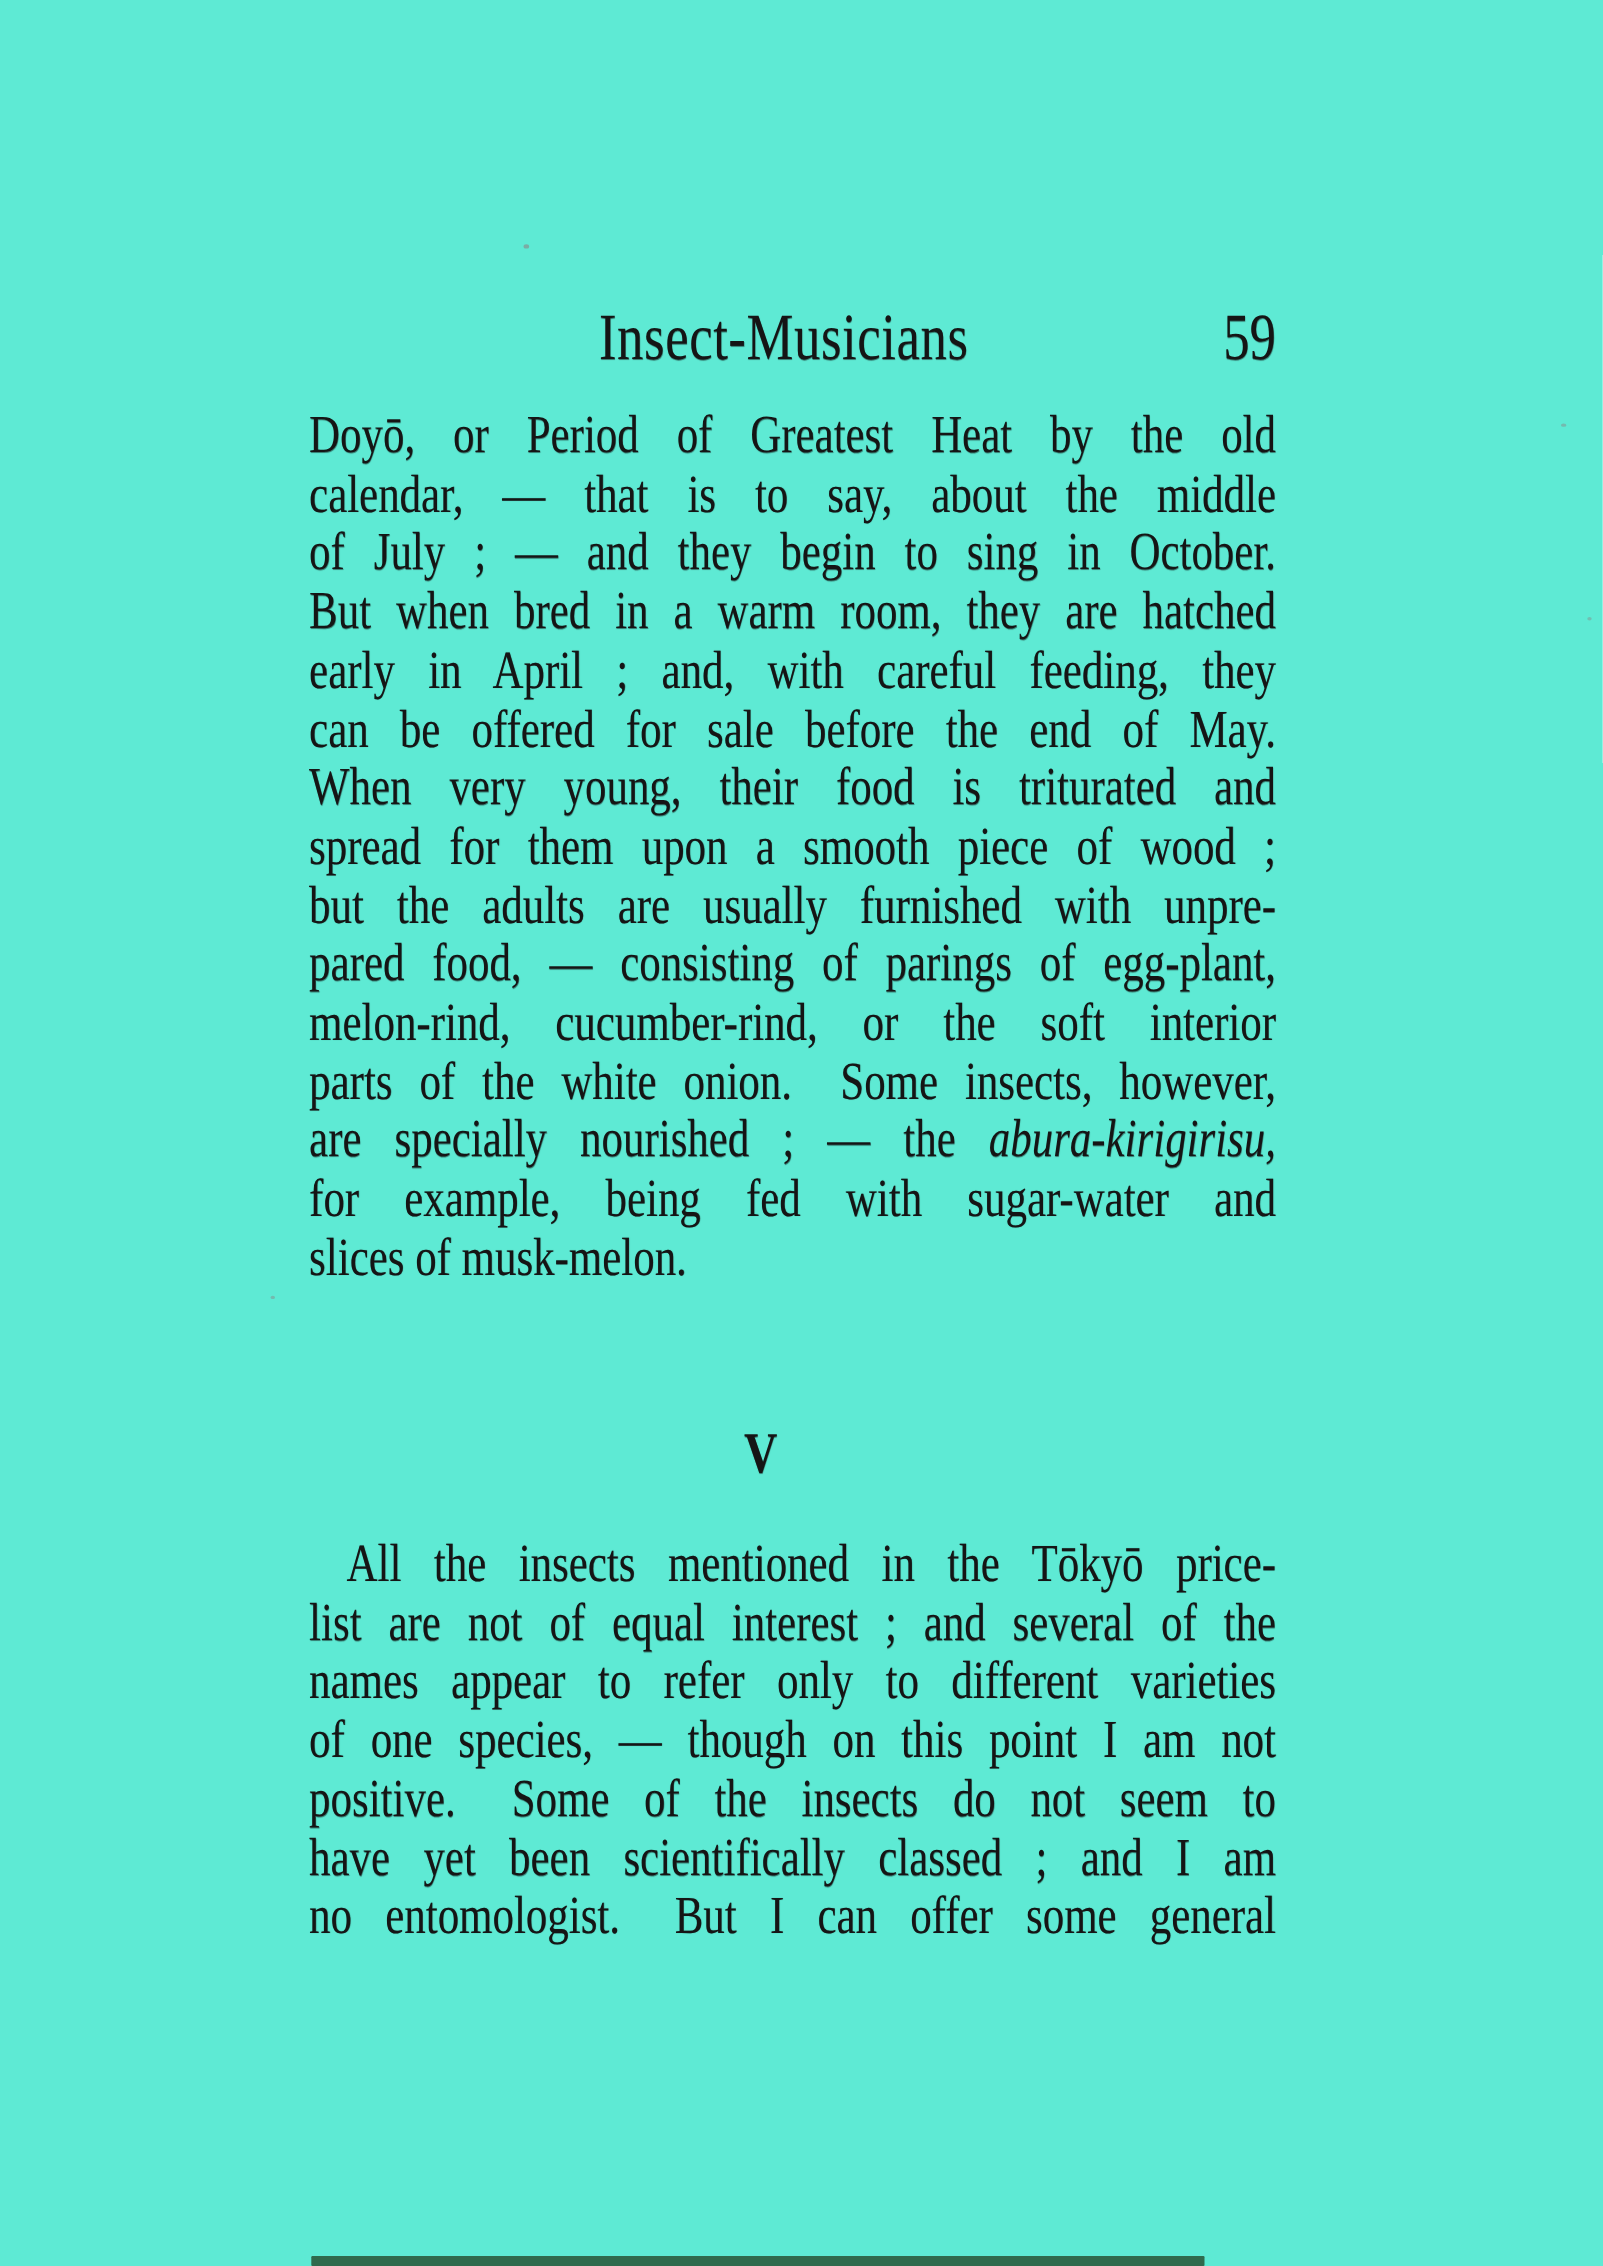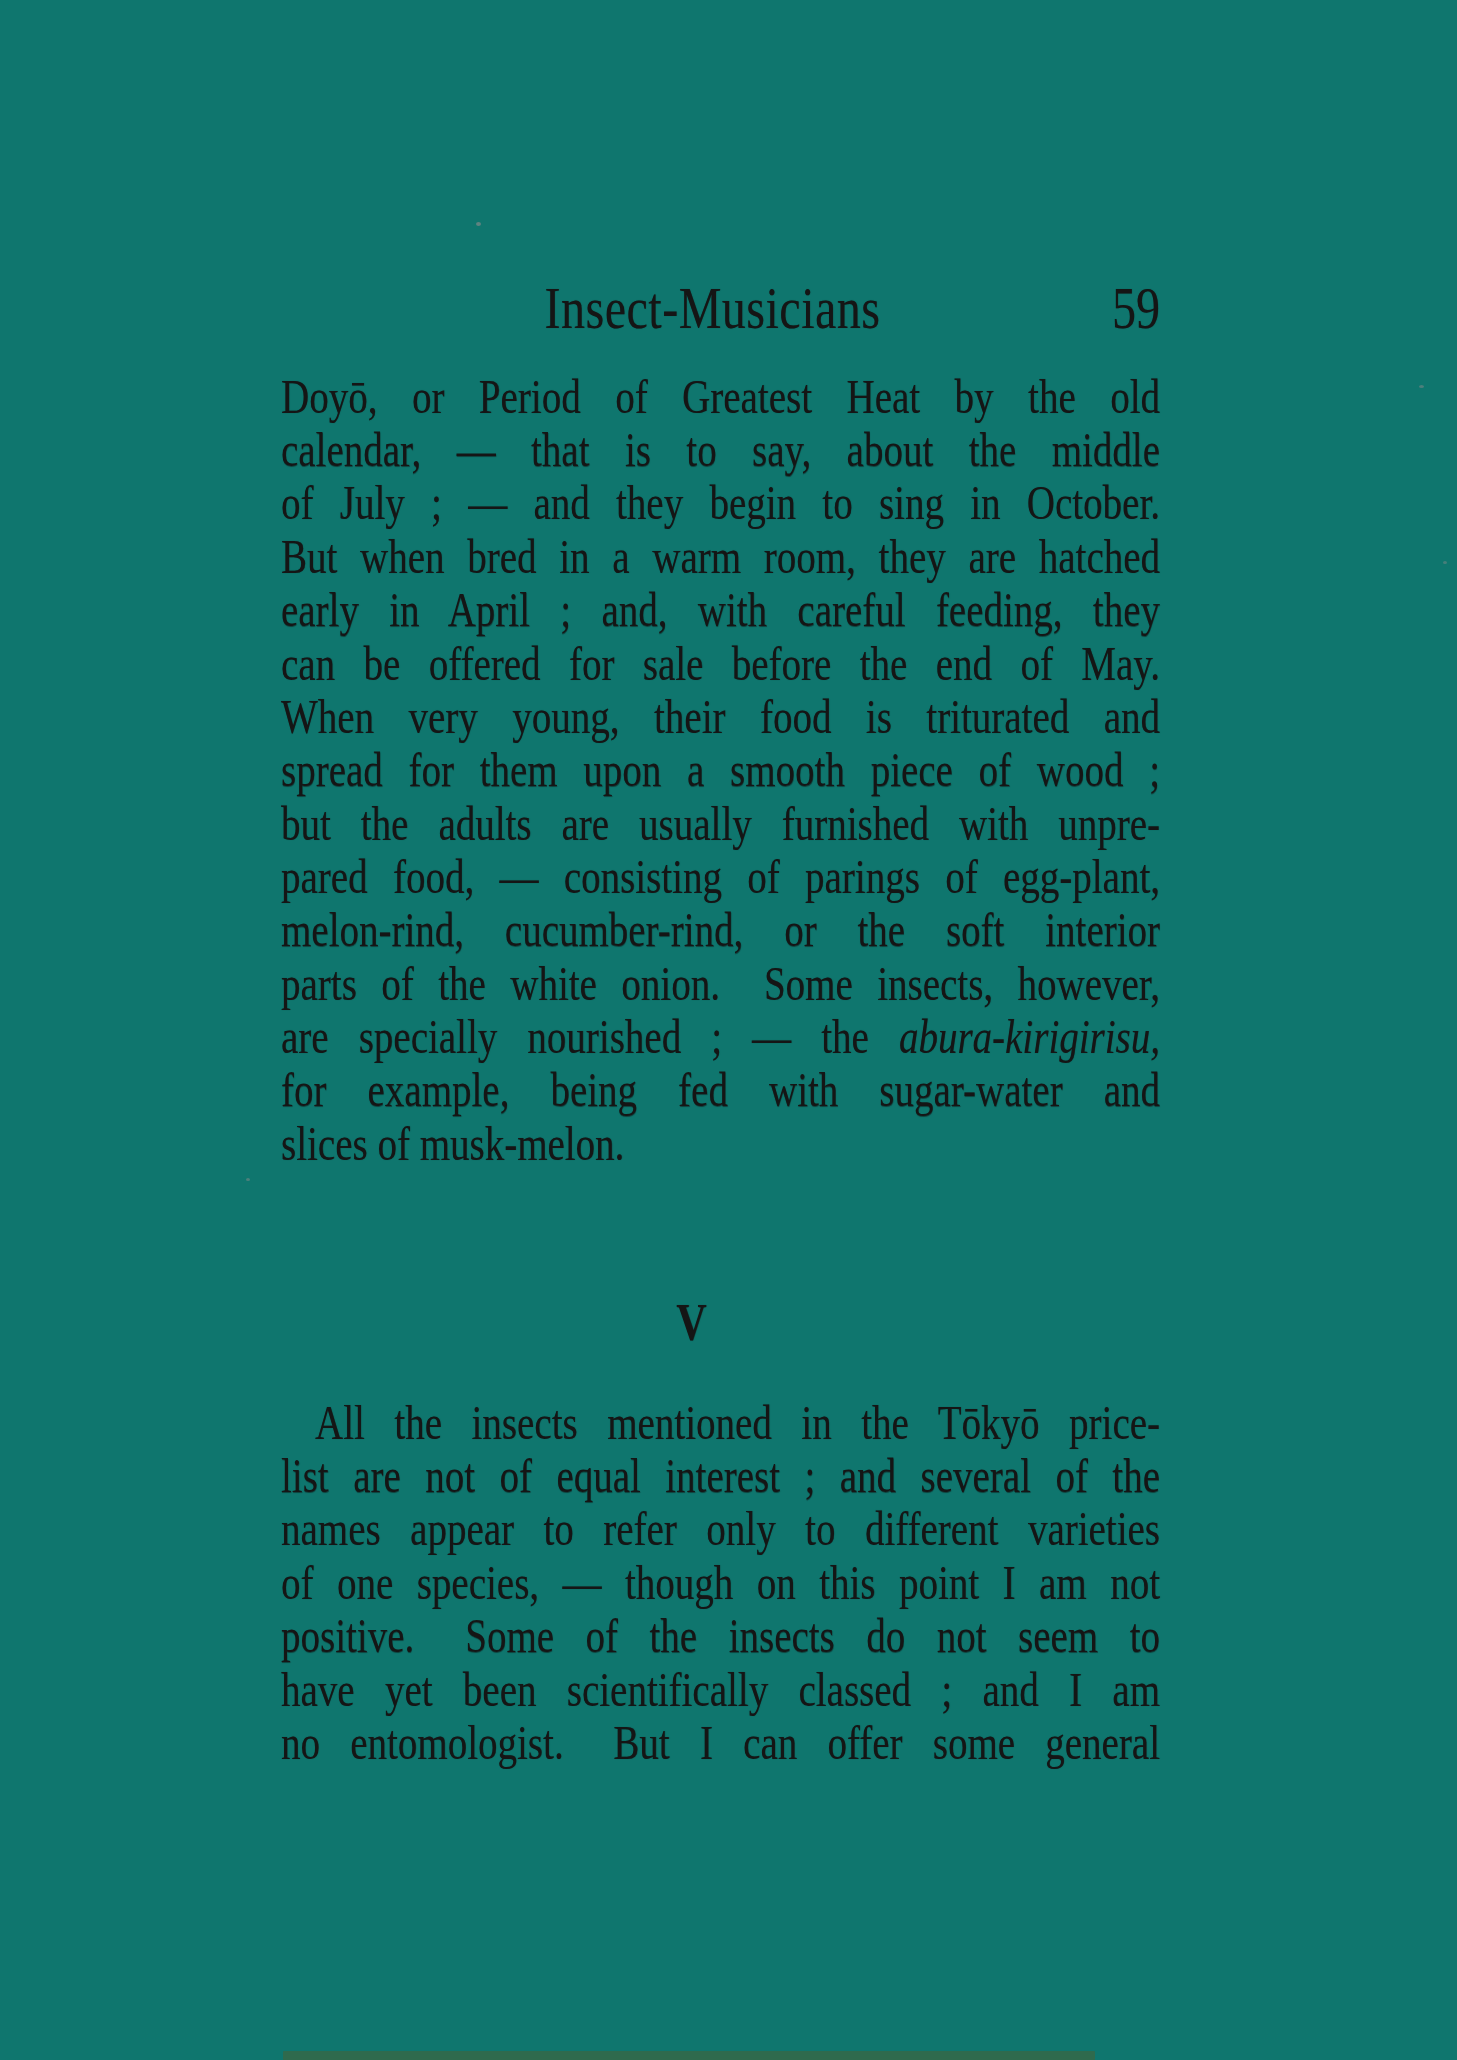--- a/index.html
+++ b/index.html
@@ -2,21 +2,21 @@
 <html><head>
 <meta charset="utf-8">
 <style>
   html,body{margin:0;padding:0;}
   body{
     width:1457px;height:2060px;position:relative;overflow:hidden;
     background:#ffffff;
     font-family:"Liberation Serif","DejaVu Serif",serif;
     color:#151515;
   }
-  .sheet{position:absolute;inset:0;background:#0f766e;
+  .sheet{position:absolute;inset:0;background:#5eead4;
     text-shadow:0.3px 0.3px 0.6px rgba(15,15,15,0.5);}
   
   .block{position:absolute;left:281px;width:879px;
     transform:scaleY(1.25);transform-origin:0 0;}
   .header{top:278px;font-size:48px;line-height:48px;text-align:center;white-space:nowrap;}
   .title{position:relative;left:-8px;letter-spacing:0.5px;}
   .pagenum{position:absolute;right:0;top:0;}
   .para{font-size:39px;line-height:42.7px;}
   .line{text-align:justify;text-align-last:justify;hyphens:none;}
   .line.last{text-align-last:left;}

